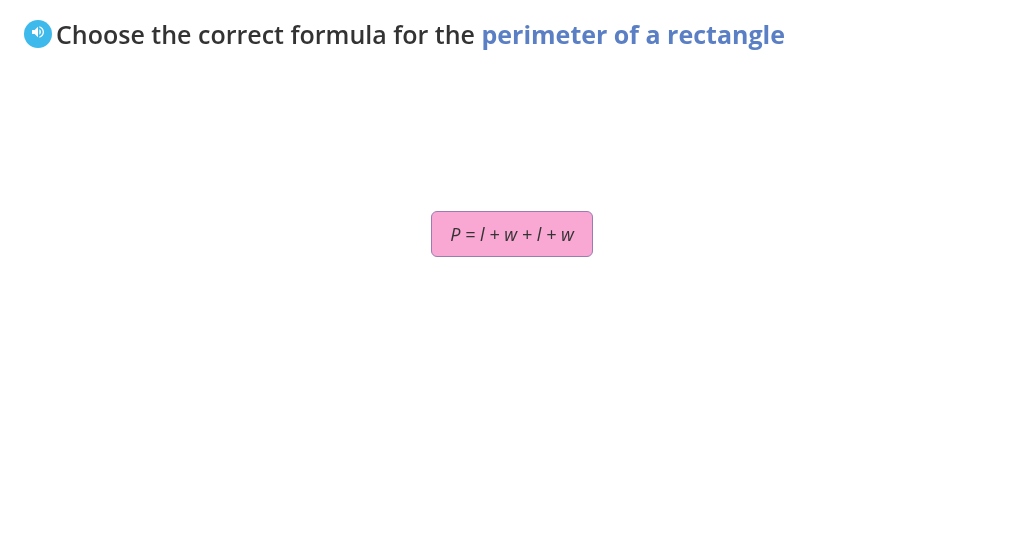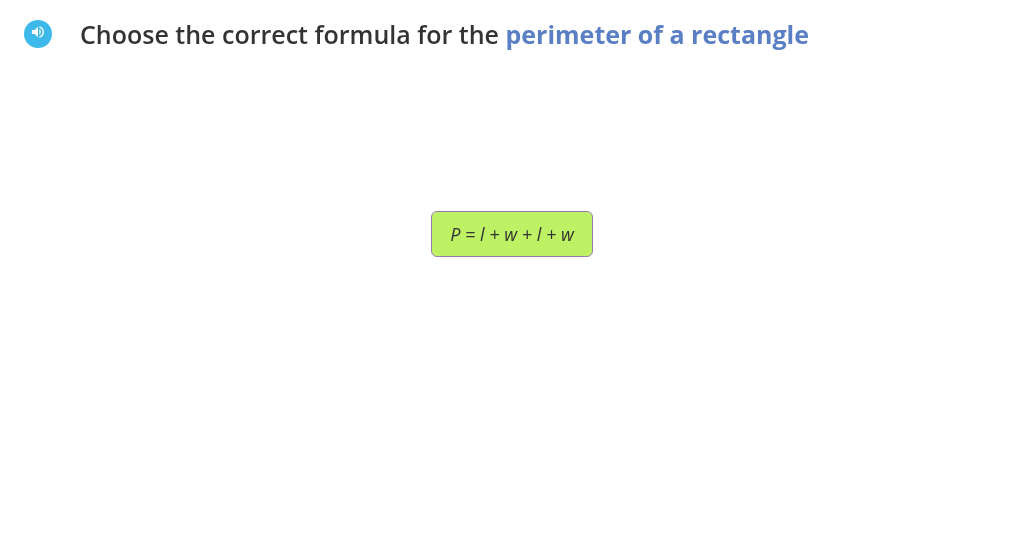--- a/index.html
+++ b/index.html
@@ -11,21 +11,21 @@
       font-family: -apple-system, BlinkMacSystemFont, "Segoe UI", "Open Sans", sans-serif;
       background: #ffffff;
       width: 1024px;
       height: 560px;
       position: relative;
     }
     .header {
       display: flex;
       align-items: center;
       padding: 18px 24px 0 24px;
-      gap: 28px;
+      gap: 4px;
     }
     .audio-btn {
       width: 28px;
       height: 28px;
       border-radius: 50%;
       background: #3dbaeb;
       display: flex;
       align-items: center;
       justify-content: center;
       flex-shrink: 0;
@@ -53,21 +53,21 @@
       gap: 24px;
       margin-top: 160px;
       padding: 0 24px;
     }
     .option {
       border: 1.5px solid #9b7bb5;
       border-radius: 6px;
       padding: 10px 18px;
       font-size: 18px;
       color: #333333;
-      background: #bef264;
+      background: #f9a8d4;
       cursor: pointer;
       font-family: inherit;
       font-style: italic;
       white-space: nowrap;
     }
     .option.selected {
       background: #ede3f0;
       border-color: #8a5fa8;
     }
   </style>

